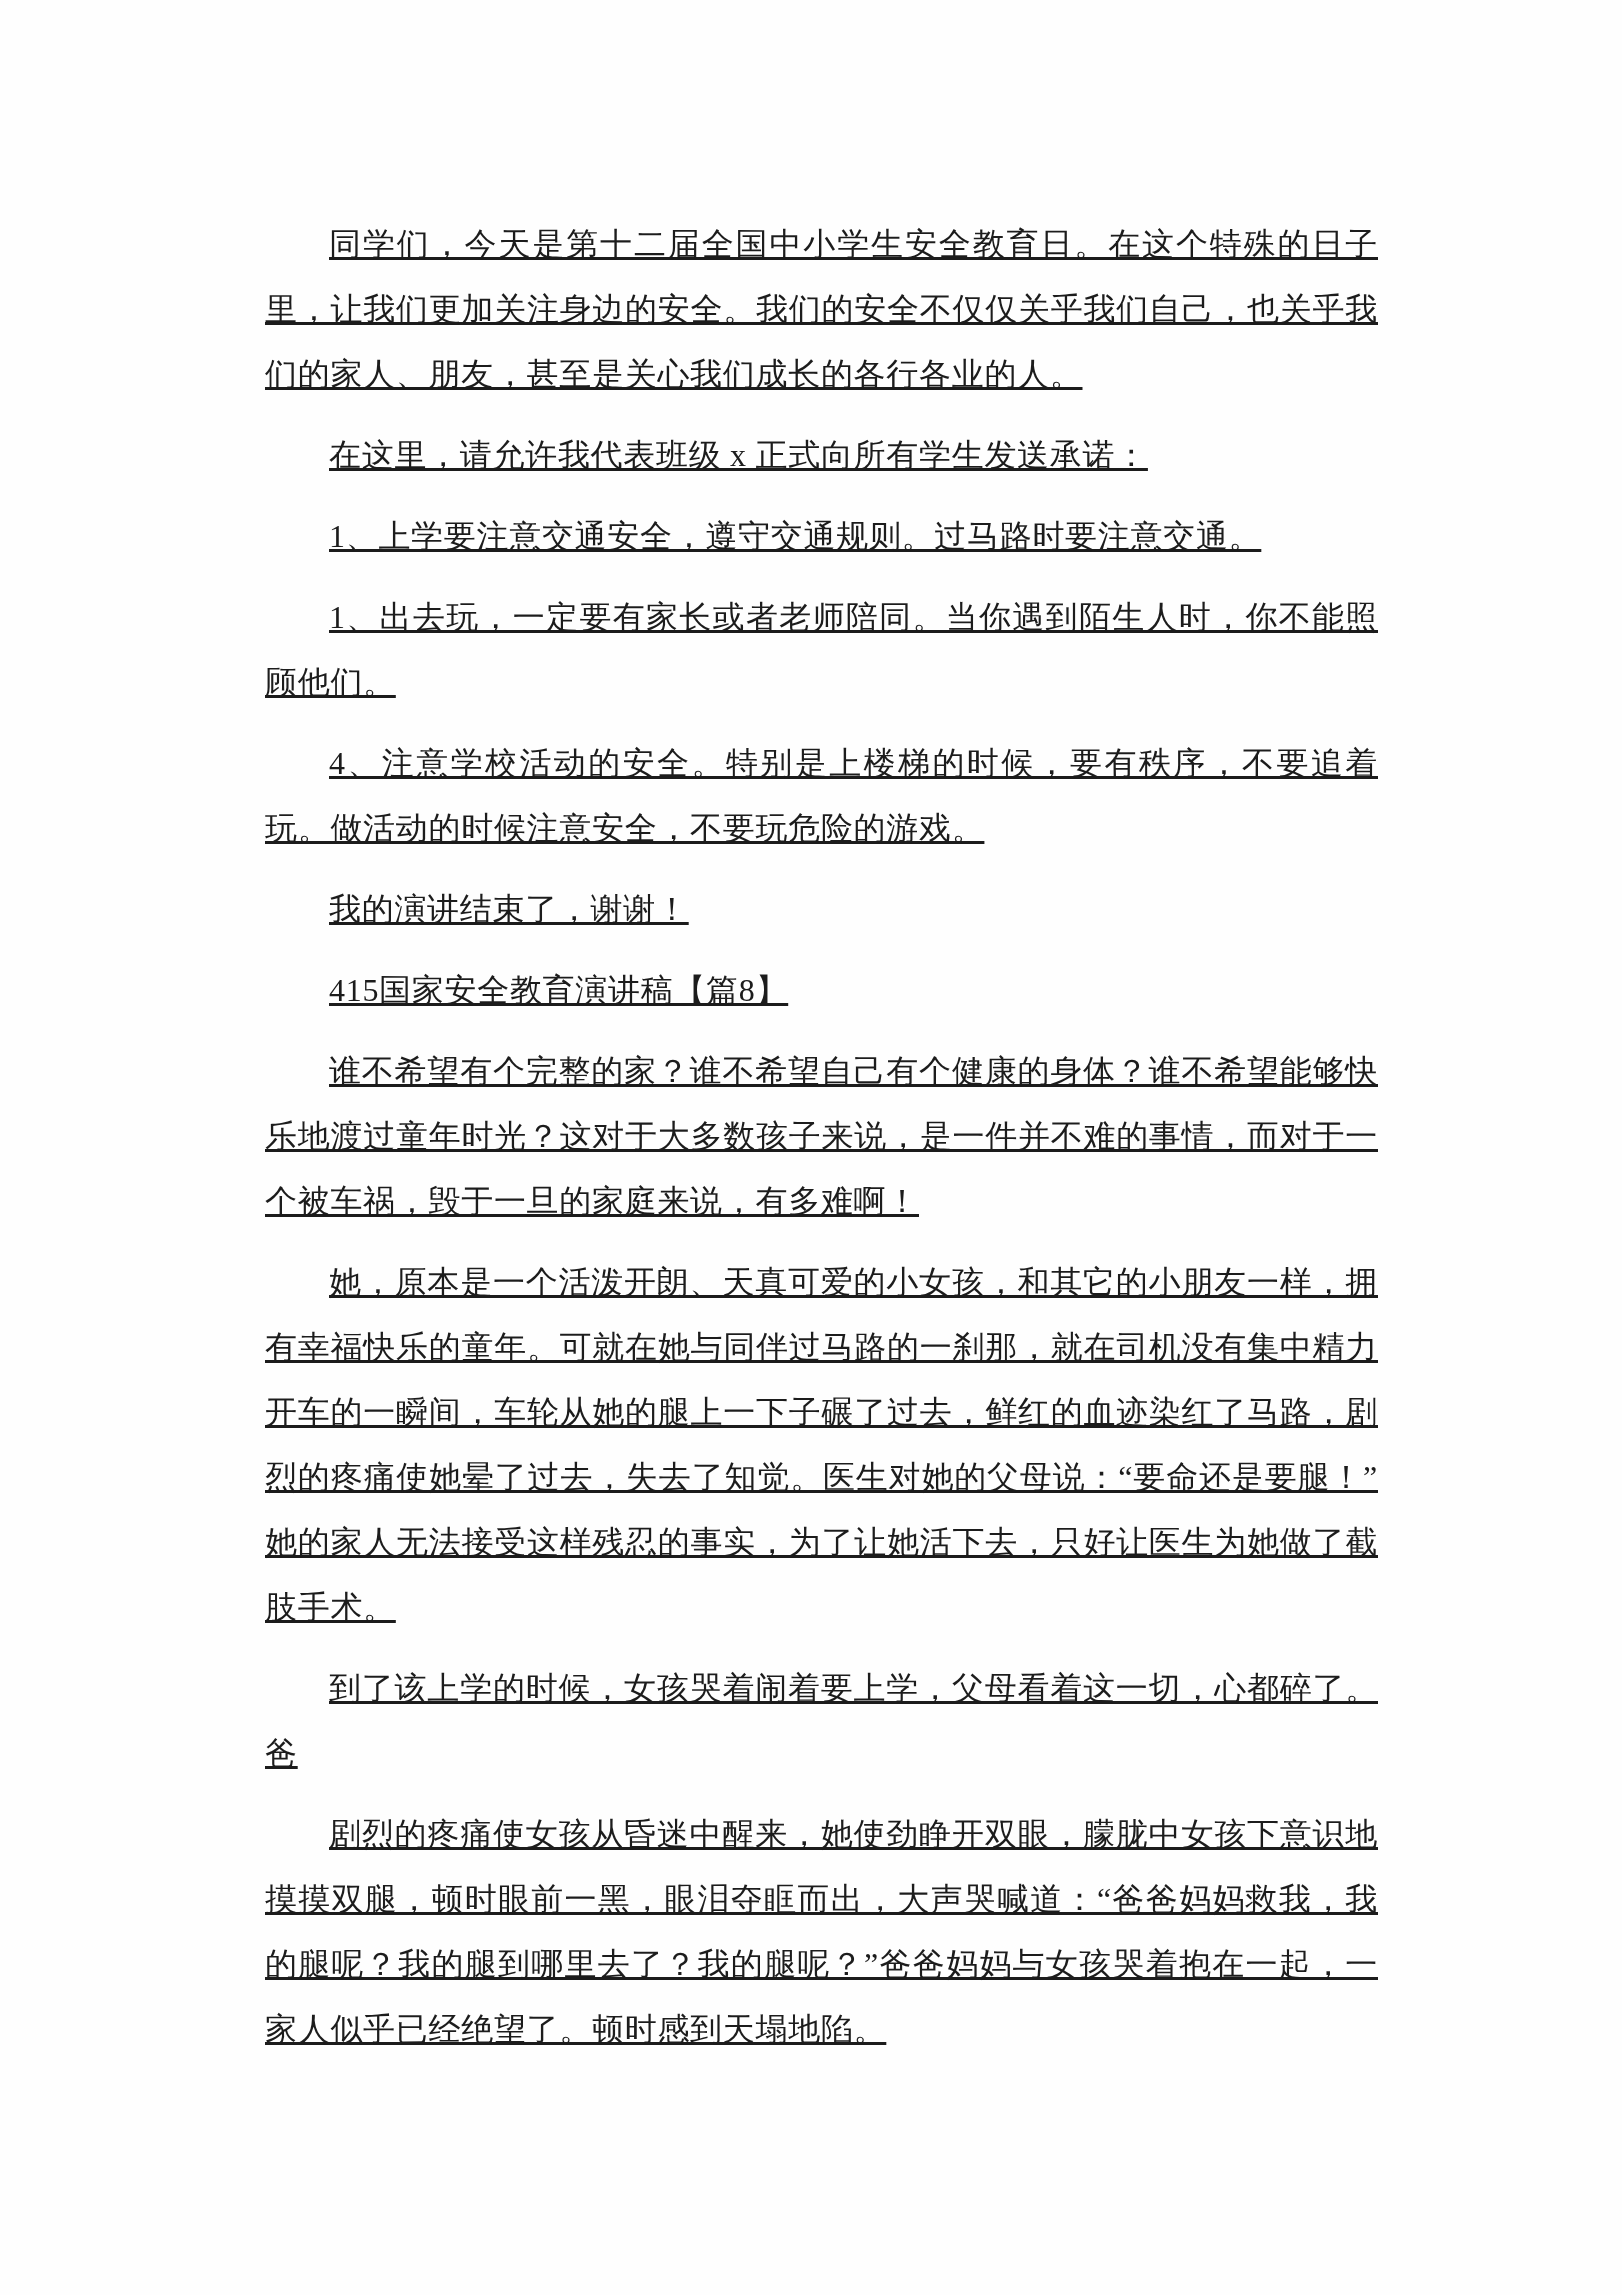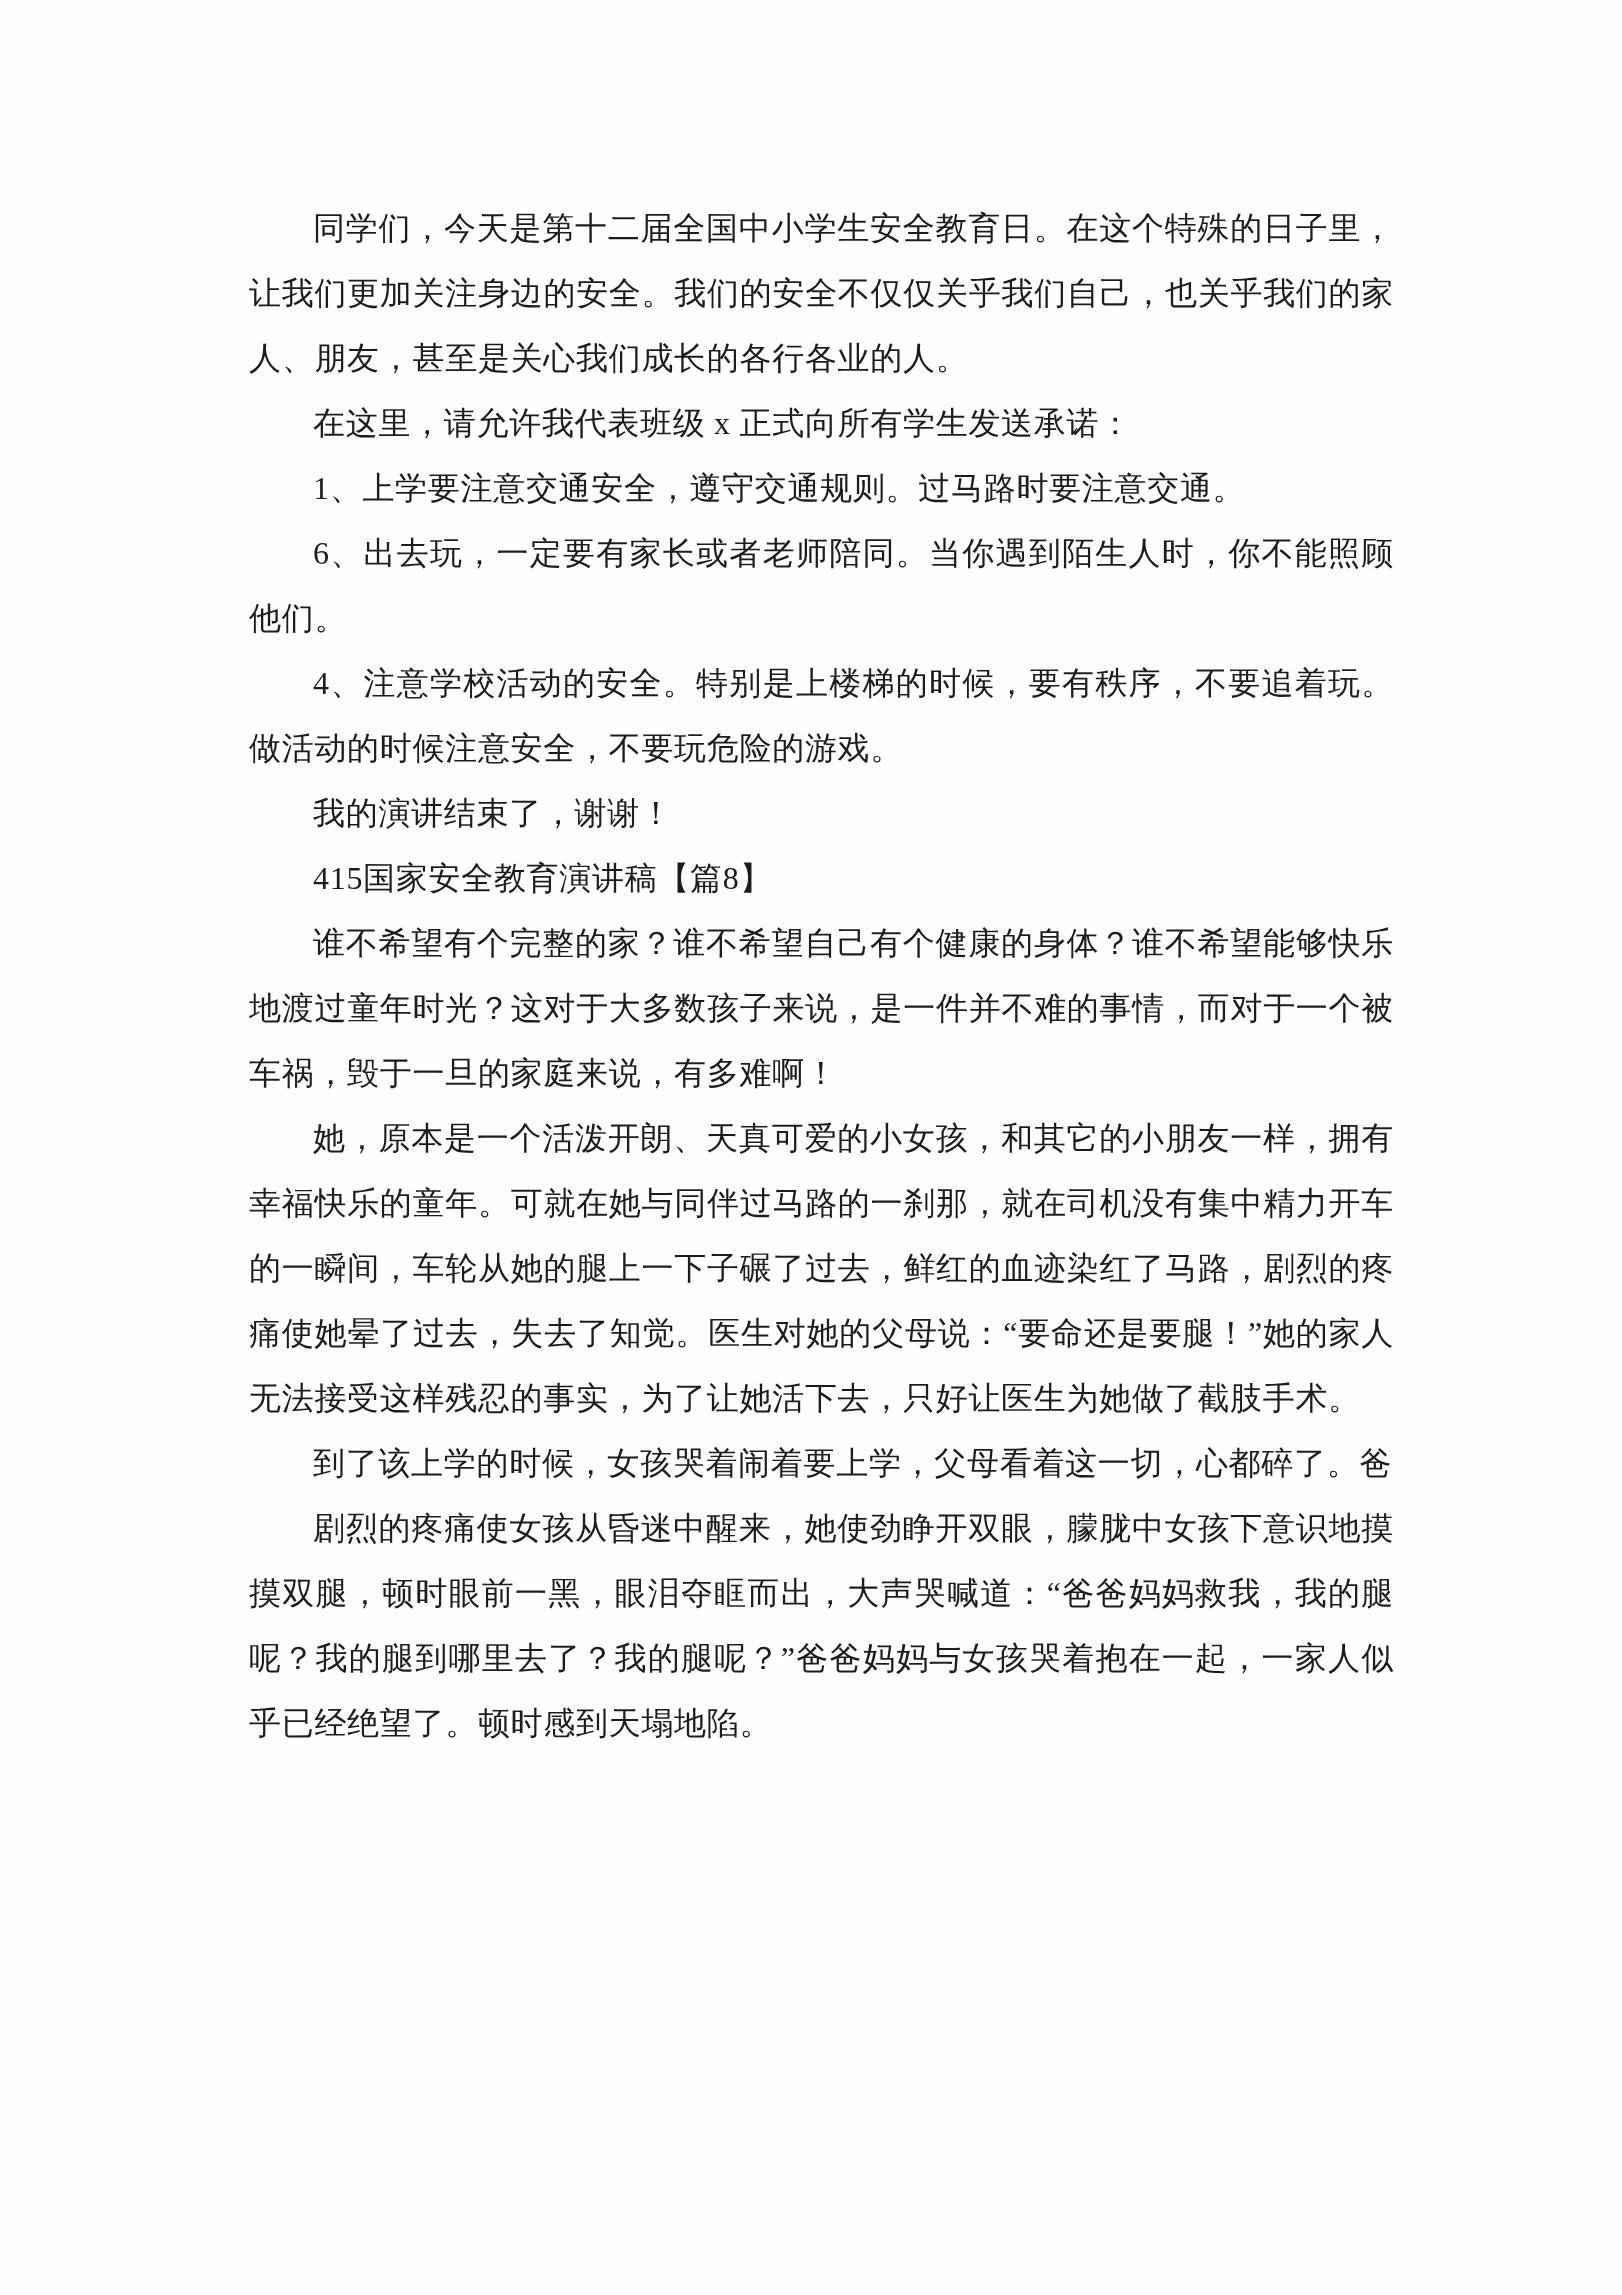--- a/index.html
+++ b/index.html
@@ -15,35 +15,36 @@
     background: #fefefe;
     padding: 196px 229px 0 249px;
     overflow: hidden;
     font-family: "Liberation Serif", "DejaVu Serif", serif;
     font-size: 32px;
     line-height: 65px;
     color: #1c1c1c;
     text-align: justify;
   }
   .page p {
-    margin: 0;
+    margin: 16px;
     padding: 0;
     text-indent: 2em;
     letter-spacing: 0.7px;
     word-break: break-all;
+    text-decoration: underline;
   }
 </style>
 </head>
 <body>
 
 <div class="page">
   <p>同学们，今天是第十二届全国中小学生安全教育日。在这个特殊的日子里，让我们更加关注身边的安全。我们的安全不仅仅关乎我们自己，也关乎我们的家人、朋友，甚至是关心我们成长的各行各业的人。</p>
   <p>在这里，请允许我代表班级 x 正式向所有学生发送承诺：</p>
   <p>1、上学要注意交通安全，遵守交通规则。过马路时要注意交通。</p>
-  <p>6、出去玩，一定要有家长或者老师陪同。当你遇到陌生人时，你不能照顾他们。</p>
+  <p>1、出去玩，一定要有家长或者老师陪同。当你遇到陌生人时，你不能照顾他们。</p>
   <p>4、注意学校活动的安全。特别是上楼梯的时候，要有秩序，不要追着玩。做活动的时候注意安全，不要玩危险的游戏。</p>
   <p>我的演讲结束了，谢谢！</p>
   <p>415国家安全教育演讲稿【篇8】</p>
   <p>谁不希望有个完整的家？谁不希望自己有个健康的身体？谁不希望能够快乐地渡过童年时光？这对于大多数孩子来说，是一件并不难的事情，而对于一个被车祸，毁于一旦的家庭来说，有多难啊！</p>
   <p>她，原本是一个活泼开朗、天真可爱的小女孩，和其它的小朋友一样，拥有幸福快乐的童年。可就在她与同伴过马路的一刹那，就在司机没有集中精力开车的一瞬间，车轮从她的腿上一下子碾了过去，鲜红的血迹染红了马路，剧烈的疼痛使她晕了过去，失去了知觉。医生对她的父母说：“要命还是要腿！”她的家人无法接受这样残忍的事实，为了让她活下去，只好让医生为她做了截肢手术。</p>
   <p>到了该上学的时候，女孩哭着闹着要上学，父母看着这一切，心都碎了。爸</p>
   <p>剧烈的疼痛使女孩从昏迷中醒来，她使劲睁开双眼，朦胧中女孩下意识地摸摸双腿，顿时眼前一黑，眼泪夺眶而出，大声哭喊道：“爸爸妈妈救我，我的腿呢？我的腿到哪里去了？我的腿呢？”爸爸妈妈与女孩哭着抱在一起，一家人似乎已经绝望了。顿时感到天塌地陷。</p>
 </div>
 
 

